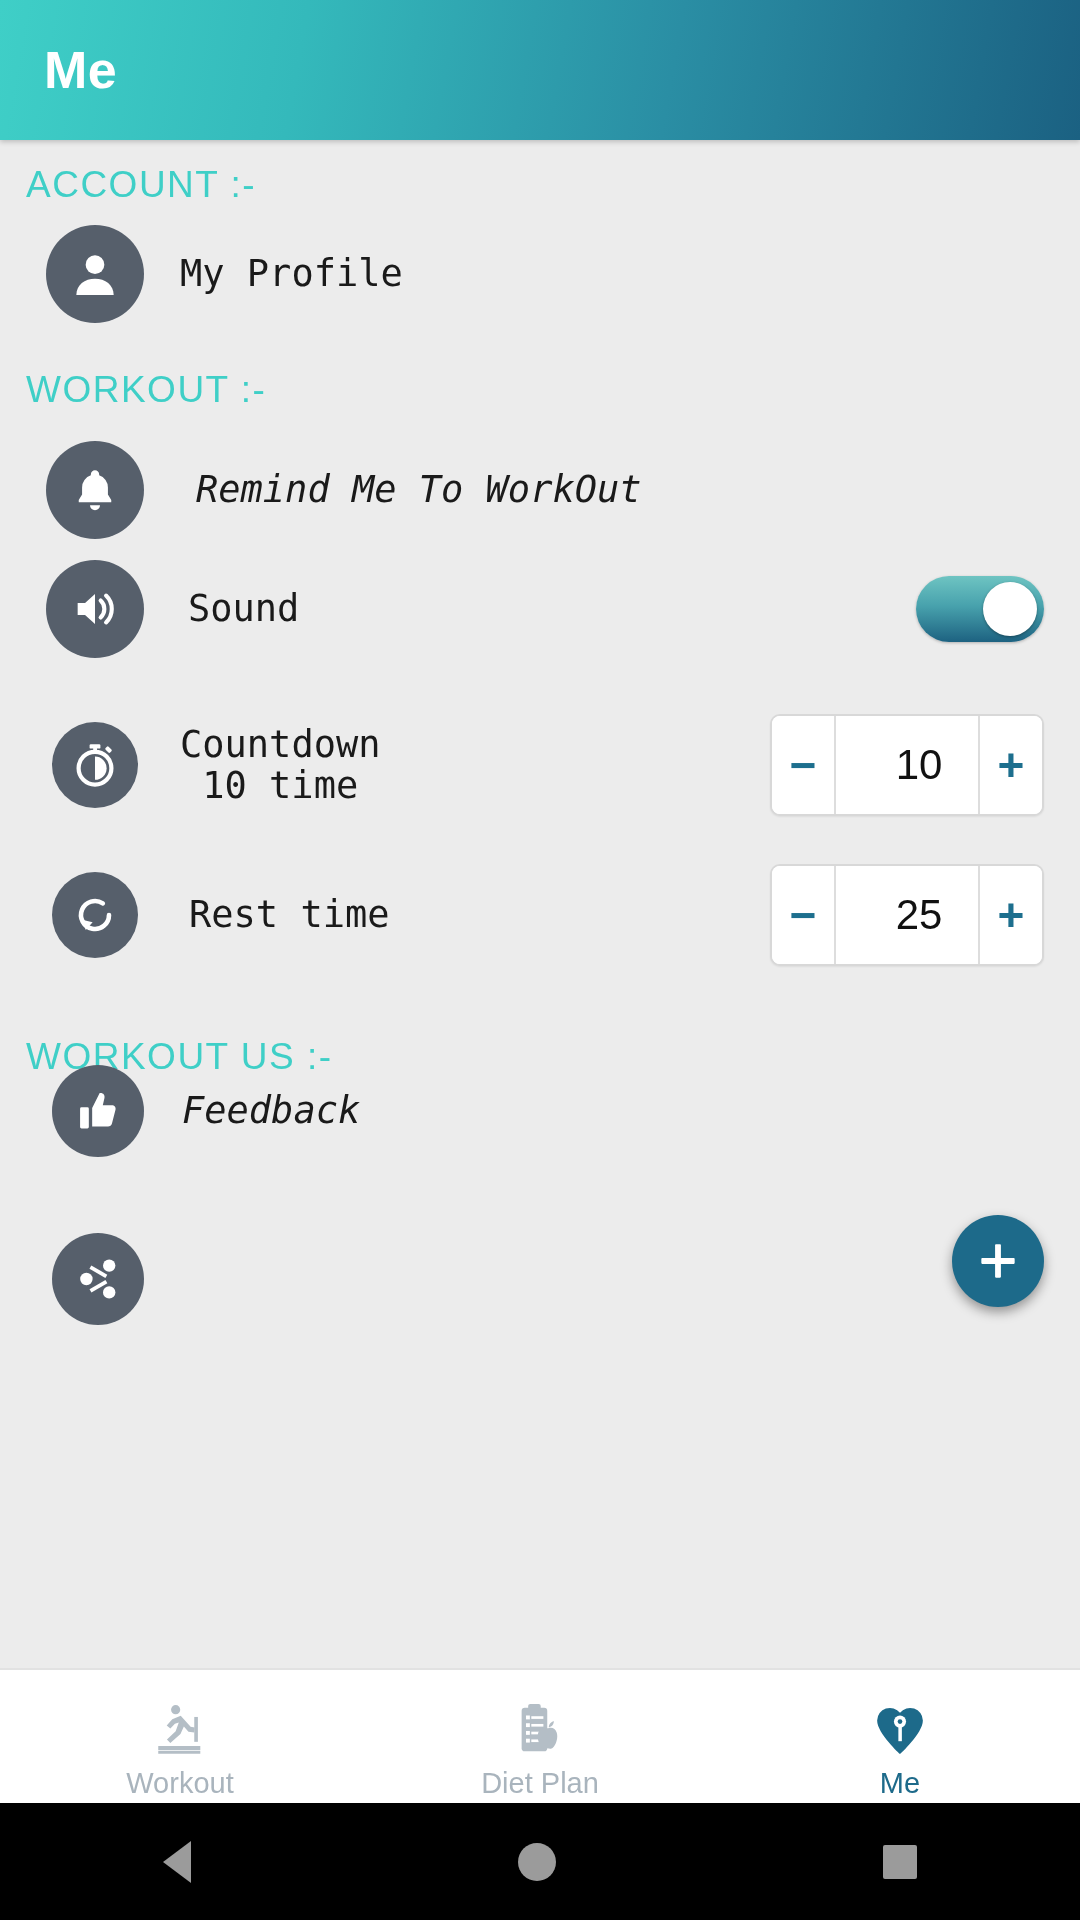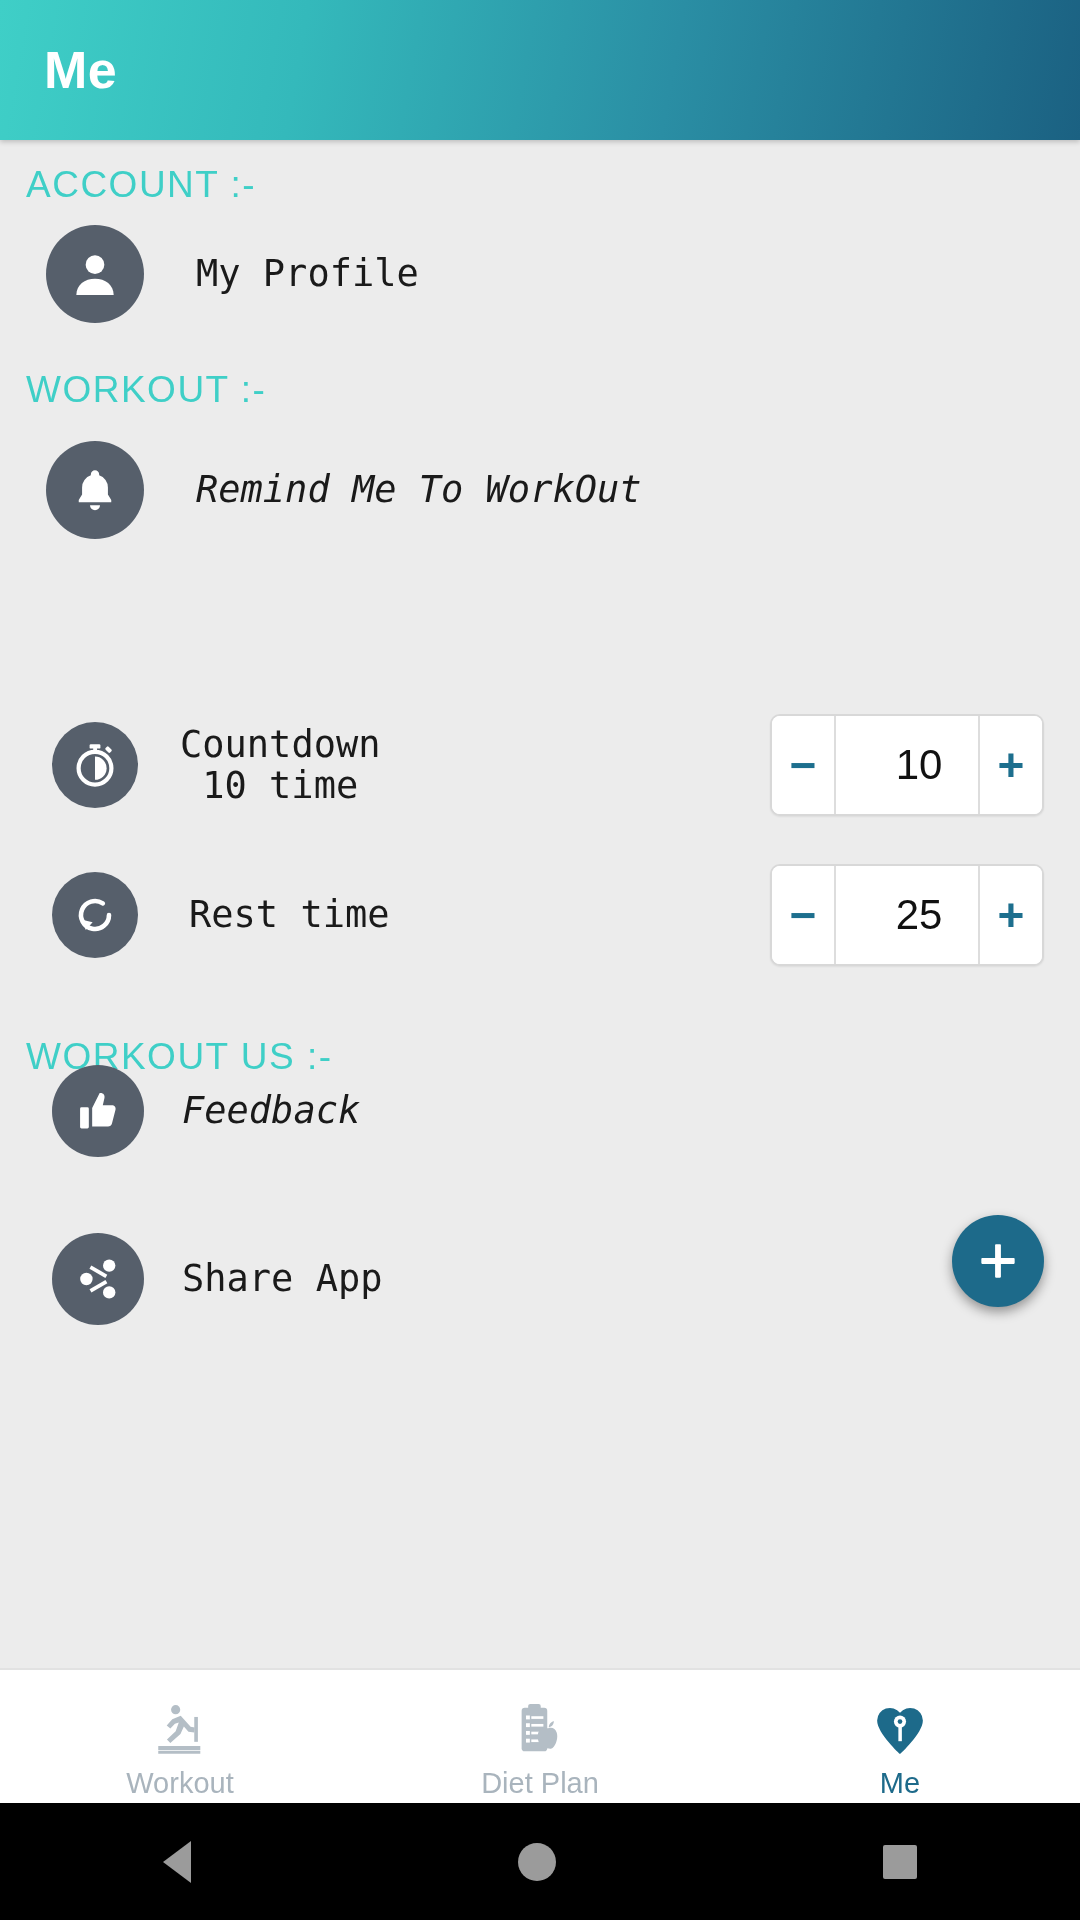--- a/index.html
+++ b/index.html
@@ -225,35 +225,48 @@
 
     <div class="section-title" style="top:24px;">ACCOUNT  :-</div>
 
     <div class="row" style="top:82px; height:104px;">
       <div class="icon-circle" style="width:98px;height:98px;margin-left:46px;">
         <svg width="56" height="56" viewBox="0 0 24 24" fill="#ffffff" aria-hidden="true">
           <circle cx="12" cy="8" r="4"></circle>
           <path d="M4 21c0-4.4 3.6-7 8-7s8 2.6 8 7z"></path>
         </svg>
       </div>
-      <span class="row-label" style="margin-left:52px;">My Profile</span>
+      <span class="row-label" style="margin-left:36px;">My Profile</span>
     </div>
 
     <div class="section-title" style="top:229px;">WORKOUT  :-</div>
 
     <div class="row" style="top:298px; height:104px;font-style:italic;">
       <div class="icon-circle" style="width:98px;height:98px;margin-left:46px;">
         <svg width="50" height="50" viewBox="0 0 24 24" fill="#ffffff" aria-hidden="true">
           <path d="M12 2.5a2 2 0 0 1 2 2v.4a6.2 6.2 0 0 1 4.2 5.9v3.4l1.6 2.6v1.1H4.2v-1.1l1.6-2.6v-3.4A6.2 6.2 0 0 1 10 4.9v-.4a2 2 0 0 1 2-2z"></path>
           <path d="M9.6 19.3h4.8a2.4 2.4 0 0 1-4.8 0z"></path>
         </svg>
       </div>
       <span class="row-label" style="margin-left:52px;">Remind Me To WorkOut</span>
     </div>
 
+    <div class="row" style="top:417px; height:104px;">
+      <div class="icon-circle" style="width:98px;height:98px;margin-left:46px;">
+        <svg width="52" height="52" viewBox="0 0 24 24" fill="#ffffff" aria-hidden="true">
+          <path d="M4 9.2h3.4L12 5.1v13.8L7.4 14.8H4z"></path>
+          <path d="M14.6 8.1a5.3 5.3 0 0 1 0 7.8" stroke="#ffffff" stroke-width="1.9" fill="none" stroke-linecap="round"></path>
+          <path d="M17.1 5.8a8.6 8.6 0 0 1 0 12.4" stroke="#ffffff" stroke-width="1.9" fill="none" stroke-linecap="round"></path>
+        </svg>
+      </div>
+      <span class="row-label" style="margin-left:44px;">Sound</span>
+      <div class="toggle" style="right:36px;top:19px;">
+        <div class="toggle-knob"></div>
+      </div>
+    </div>
 
     <div class="row" style="top:565px; height:120px;">
       <div class="icon-circle" style="width:86px;height:86px;margin-left:52px;">
         <svg width="48" height="48" viewBox="0 0 24 24" fill="#ffffff" aria-hidden="true">
           <rect x="9.3" y="1.6" width="5.4" height="2.2" rx="0.6"></rect>
           <rect x="17.2" y="3.3" width="3.2" height="2.1" rx="0.6" transform="rotate(45 18.8 4.3)"></rect>
           <circle cx="12" cy="13.6" r="8.2" fill="none" stroke="#ffffff" stroke-width="2.1"></circle>
           <path d="M12 13.6V7.8a5.8 5.8 0 0 1 0 11.6z" fill="#ffffff"></path>
           <rect x="11.1" y="3.2" width="1.9" height="2.4"></rect>
         </svg>
@@ -296,21 +309,20 @@
     <div class="row" style="top:1085px; height:108px;">
       <div class="icon-circle" style="width:92px;height:92px;margin-left:52px;">
         <svg width="48" height="48" viewBox="0 0 24 24" fill="#ffffff" aria-hidden="true">
           <circle cx="17.6" cy="5.3" r="3.1"></circle>
           <circle cx="6.2" cy="12" r="3.1"></circle>
           <circle cx="17.6" cy="18.7" r="3.1"></circle>
           <rect x="7.6" y="7.4" width="9.2" height="1.9" transform="rotate(30 12.2 8.3)"></rect>
           <rect x="7.6" y="14.7" width="9.2" height="1.9" transform="rotate(-30 12.2 15.6)"></rect>
         </svg>
       </div>
-      <span class="row-label" style="margin-left:38px;">Share App</span>
     </div>
 
     <div class="fab" style="top:1075px;">
       <svg width="50" height="50" viewBox="0 0 24 24" fill="#ffffff" aria-hidden="true">
         <rect x="10.6" y="4" width="2.8" height="16" rx="0.4"></rect>
         <rect x="4" y="10.6" width="16" height="2.8" rx="0.4"></rect>
       </svg>
     </div>
 
   </div>

